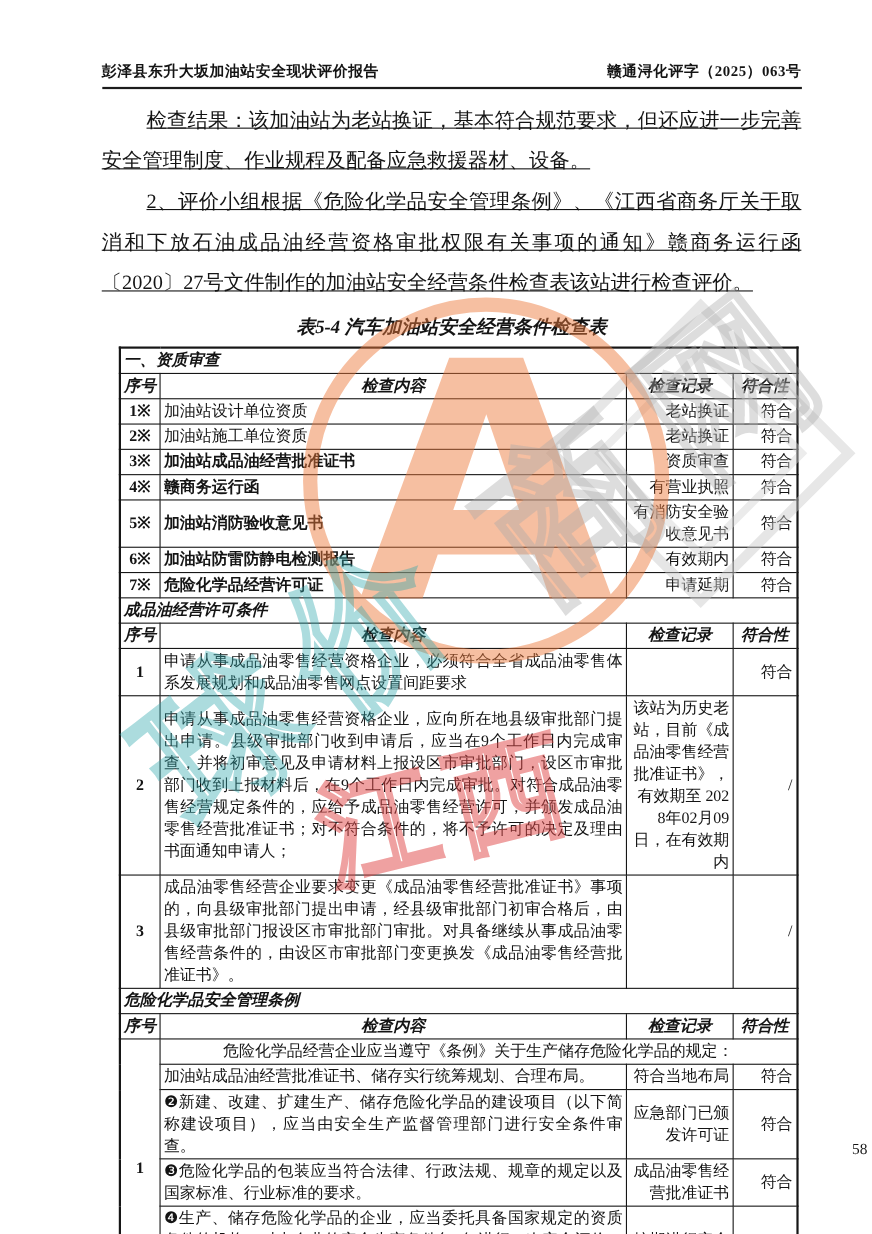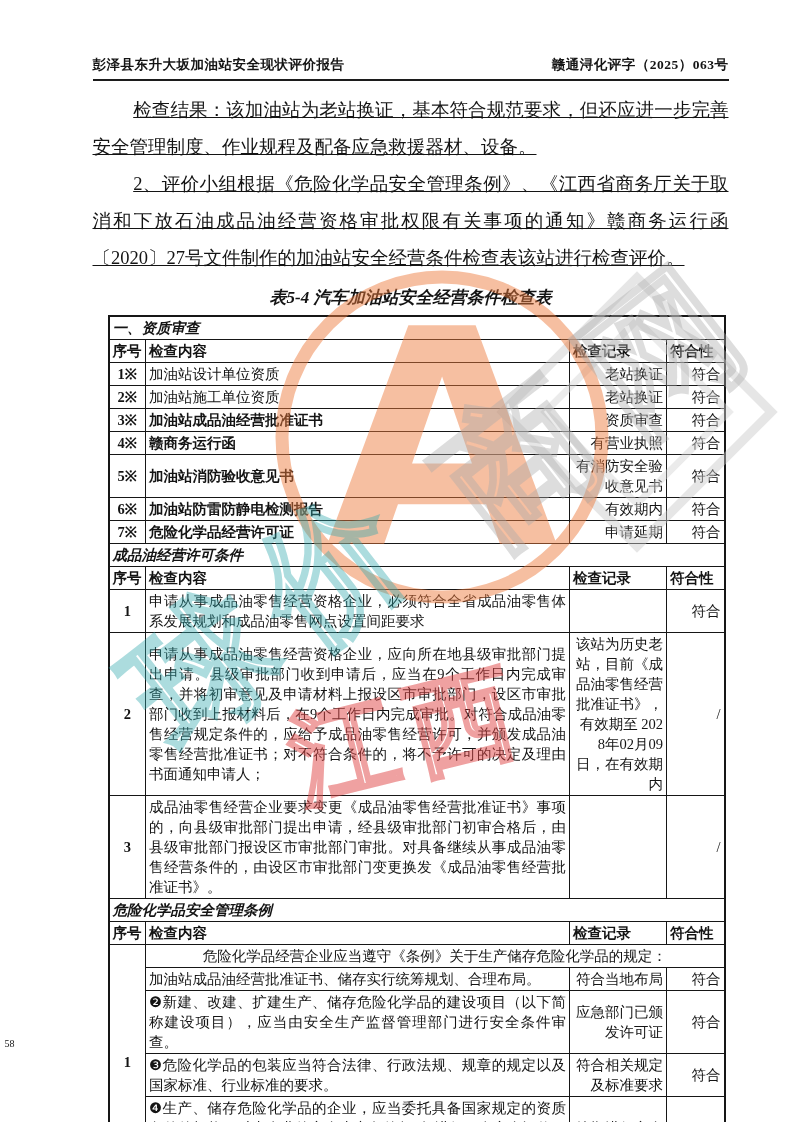--- a/index.html
+++ b/index.html
@@ -22,27 +22,27 @@
   table.chk {
     border-collapse:collapse; width:616px; margin-left:15px;
     font-size:14.5px; line-height:20px; border:2px solid #161616; table-layout:fixed;
   }
   table.chk td { border:1px solid #161616; padding:1px 3px; vertical-align:middle; word-break:break-all; }
   col.c-no   { width:37px; }
   col.c-body { width:424px; }
   col.c-rec  { width:97px; }
   col.c-comp { width:58px; }
   td.sec   { text-align:left; font-weight:bold; padding:2px 0;font-style:italic; }
-  tr.colhead td { text-align:left; font-weight:bold; }
+  tr.colhead td { text-align:center; font-weight:bold;font-style:italic; }
   td.no    { text-align:center; font-weight:bold; }
   td.body  { text-align:justify; }
   td.rec, td.comp { text-align:right; }
   td.intro { text-align:center; }
   .b { font-weight:bold; }
-  .pagenum { position:absolute; top:1038px; left:0; width:100%; text-align:left; font-size:10px; z-index:1; }
+  .pagenum { position:absolute; top:1038px; left:0; width:100%; text-align:right; font-size:14px; z-index:1; }
 
   
   .wm { position:absolute; inset:0; pointer-events:none; z-index:2; }
   .stamp { position:absolute; left:262px; top:262px; width:350px; height:350px; opacity:.48; }
   .diamonds { position:absolute; left:482px; top:262px; width:300px; height:300px; opacity:.45; }
   .wm-frag {
     position:absolute; font-family:"DejaVu Sans","Liberation Sans",sans-serif;
     font-weight:bold; color:transparent; white-space:nowrap;
   }
   .wm-frag-0 { left:420px; top:300px; font-size:150px; letter-spacing:28px;
@@ -175,21 +175,21 @@
         <td class="rec">符合当地布局</td>
         <td class="comp">符合</td>
       </tr>
       <tr>
         <td class="body">❷新建、改建、扩建生产、储存危险化学品的建设项目（以下简称建设项目），应当由安全生产监督管理部门进行安全条件审查。</td>
         <td class="rec">应急部门已颁发许可证</td>
         <td class="comp">符合</td>
       </tr>
       <tr>
         <td class="body">❸危险化学品的包装应当符合法律、行政法规、规章的规定以及国家标准、行业标准的要求。</td>
-        <td class="rec">符合相关规定及标准要求</td>
+        <td class="rec">成品油零售经营批准证书</td>
         <td class="comp">符合</td>
       </tr>
       <tr>
         <td class="body">❹生产、储存危险化学品的企业，应当委托具备国家规定的资质条件的机构，对本企业的安全生产条件每3年进行一次安全评价，提出安全评价报告。安全评价报告的内容应当包括对安全生产条件存在的问</td>
         <td class="rec">按期进行安全评价</td>
         <td class="comp">符合</td>
       </tr>
     </tbody>
       </table>
   </div>

